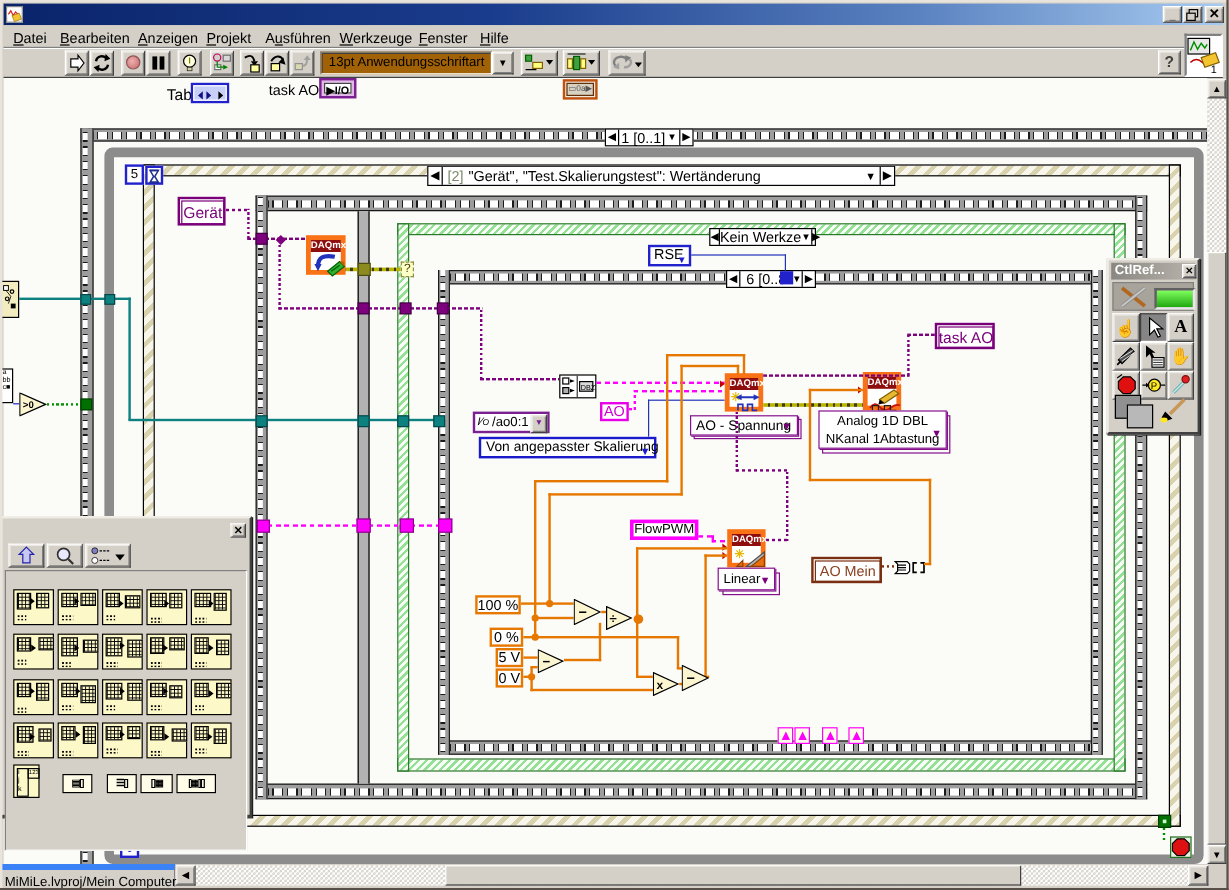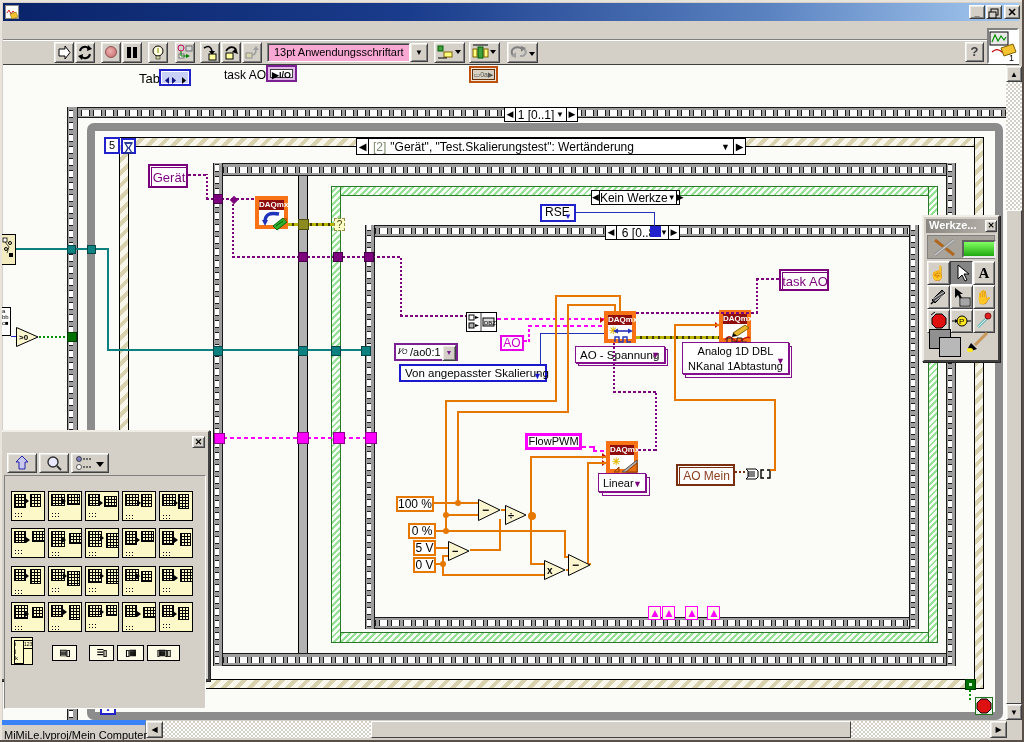--- a/index.html
+++ b/index.html
@@ -5,21 +5,21 @@
 body{width:1024px;height:742px;overflow:hidden;font-family:"Liberation Sans",sans-serif;background:#d4d0c8}
 #w{position:relative;width:1024px;height:742px;background:#d4d0c8;overflow:hidden}
 .p{position:absolute;box-sizing:border-box}
 .sqh{background-color:#9d9d9d;border-top:1px solid #1a1a1a;border-bottom:1px solid #1a1a1a;background-image:repeating-linear-gradient(90deg,#9d9d9d 0 2px,#1a1a1a 2px 3px,#fff 3px 10px,#1a1a1a 10px 11px,#9d9d9d 11px 12px);background-size:100% 6px;background-repeat:no-repeat;background-position:0 center}
 .sqv{background-color:#9d9d9d;border-left:1px solid #1a1a1a;border-right:1px solid #1a1a1a;background-image:repeating-linear-gradient(0deg,#9d9d9d 0 2px,#1a1a1a 2px 3px,#fff 3px 9px,#1a1a1a 9px 10px,#9d9d9d 10px 12px);background-size:4px 100%;background-repeat:no-repeat;background-position:1px 0}
 .evh{background:repeating-linear-gradient(135deg,#f8f6ea 0 5px,#d8d2ae 5px 9px);border:1px solid #000}
 .grn{background:repeating-linear-gradient(135deg,#f6fef6 0 2.5px,#94e094 2.5px 4.5px);border:1px solid #2a7a2a}
 .sel{background:#fff;border:1px solid #000;font-size:12px;color:#000;display:flex;align-items:center;white-space:nowrap}
 .tn{border:1px solid rgba(0,0,0,.45)}
 .btn{background:#d4d0c8;border:1px solid;border-color:#fff #404040 #404040 #fff;box-shadow:inset 1px 1px 0 #ece9e2,inset -1px -1px 0 #808080}
-.sunk{background:#f9a8d4;border:1px solid;border-color:#808080 #fff #fff #808080;box-shadow:inset 1px 1px 0 #404040}
+.sunk{background:#a16207;border:1px solid;border-color:#808080 #fff #fff #808080;box-shadow:inset 1px 1px 0 #404040}
 .chk{background-color:#fff;background-image:linear-gradient(45deg,#d4d0c8 25%,transparent 25%,transparent 75%,#d4d0c8 75%),linear-gradient(45deg,#d4d0c8 25%,transparent 25%,transparent 75%,#d4d0c8 75%);background-size:4px 4px;background-position:0 0,2px 2px}
 .lbl{background:#fff;border:2px solid #7a007a;padding:1px}
 .lbl>div{border:1px solid #7a007a;width:100%;height:100%;display:flex;align-items:center;justify-content:center;font-size:13px;color:#7a007a;white-space:nowrap}
 .ring{background:#fff;border:1px solid #85108d;font-size:11.5px;color:#000;display:flex;align-items:center;white-space:nowrap;box-shadow:1px 1px 0 #85108d}
 .rsh{border:1px solid #85108d;background:transparent}
 .oc{background:#fff;border:2px solid #e67800;font-size:12px;color:#000;display:flex;align-items:center;justify-content:center;white-space:nowrap}
 .dot{border-radius:50%;background:#e67800}
 .daq{border:4px solid #f97316;background:#fff}
 .daqh{position:absolute;left:0;top:0;right:0;height:10px;background:#8e0d0d;color:#fff;font-size:8px;font-weight:bold;text-align:center;line-height:10px;letter-spacing:0;font-family:"Liberation Sans",sans-serif}
 .tt{font-size:13px;color:#000;white-space:nowrap}
@@ -37,20 +37,30 @@
 </div>
 <div class="p btn" style="left:969px;top:5px;width:16px;height:14px;font-size:9px;text-align:center;line-height:14px;font-weight:bold">_</div>
 <div class="p btn" style="left:986px;top:5px;width:16px;height:14px">
  <svg width="14" height="12" viewBox="0 0 14 12">
         <rect x="4" y="1" width="7" height="6" fill="none" stroke="#000"></rect>
         <rect x="2" y="4" width="7" height="6" fill="#d4d0c8" stroke="#000"></rect>
       </svg>
 </div>
 <div class="p btn" style="left:1004px;top:5px;width:16px;height:14px;font-size:11px;text-align:center;line-height:13px;font-weight:bold">✕</div>
 
+<div class="p" style="left:3px;top:21px;width:1016px;height:18px;background:#d4d0c8;font-size:12px">
+ <span style="position:absolute;left:8px;top:4px"><u>D</u>atei</span>
+ <span style="position:absolute;left:47px;top:4px"><u>B</u>earbeiten</span>
+ <span style="position:absolute;left:112px;top:4px"><u>A</u>nzeigen</span>
+ <span style="position:absolute;left:169px;top:4px"><u>P</u>rojekt</span>
+ <span style="position:absolute;left:218px;top:4px">A<u>u</u>sführen</span>
+ <span style="position:absolute;left:280px;top:4px"><u>W</u>erkzeuge</span>
+ <span style="position:absolute;left:346px;top:4px"><u>F</u>enster</span>
+ <span style="position:absolute;left:397px;top:4px"><u>H</u>ilfe</span>
+</div>
 <div class="p" style="left:3px;top:39px;width:1016px;height:1px;background:#808080"></div>
 <div class="p" style="left:3px;top:40px;width:1016px;height:1px;background:#fff"></div>
 
 <div class="p" style="left:3px;top:41px;width:1016px;height:23px;background:#d4d0c8"></div>
 <div class="p" style="left:3px;top:64px;width:1016px;height:1px;background:#404040"></div>
 <div class="p btn" style="left:54px;top:42px;width:20px;height:21px"><svg width="18" height="19" viewBox="0 0 18 19">
         <polygon points="4,6 10,6 10,3 15,9.5 10,16 10,13 4,13" fill="#fff" stroke="#000"></polygon>
       </svg></div>
 <div class="p btn" style="left:75px;top:42px;width:20px;height:21px"><svg width="18" height="19" viewBox="0 0 18 19">
         <path d="M4 8 A5 5 0 0 1 13 6" fill="none" stroke="#000" stroke-width="2"></path>
@@ -613,21 +623,21 @@
         <i style="position:absolute;left:2px;top:2px;width:8px;height:22px;border:1px solid #000;font-size:6px;line-height:7px;color:#000;font-style:normal">i<br>j<br>k</i>
         <i style="position:absolute;left:11px;top:2px;width:8px;height:7px;border:1px solid #000;font-size:5px;color:#000;font-style:normal">123</i>
       </div>
 <div class="p" style="left:52px;top:215px;width:25px;height:16px;background:#fffde8;border:1px solid #000;color:#000;font-size:8px;font-weight:bold;text-align:center;line-height:14px;letter-spacing:-1px">▤[]</div>
 <div class="p" style="left:89px;top:215px;width:25px;height:16px;background:#fffde8;border:1px solid #000;color:#000;font-size:8px;font-weight:bold;text-align:center;line-height:14px;letter-spacing:-1px">☰[]</div>
 <div class="p" style="left:117px;top:215px;width:27px;height:16px;background:#fffde8;border:1px solid #000;color:#000;font-size:8px;font-weight:bold;text-align:center;line-height:14px;letter-spacing:-1px">[]▦</div>
 <div class="p" style="left:147px;top:215px;width:33px;height:16px;background:#fffde8;border:1px solid #000;color:#000;font-size:8px;font-weight:bold;text-align:center;line-height:14px;letter-spacing:-1px">[▦][]</div>
     </div>
 
 <div class="p" style="left:922px;top:215px;width:78px;height:147px;background:#d4d0c8;border:2px solid;border-color:#f0ede6 #404040 #404040 #f0ede6;box-shadow:1px 1px 0 #202020">
- <div class="p" style="left:2px;top:2px;width:70px;height:14px;background:linear-gradient(90deg,#8a8782,#b8b4ac);color:#fff;font-weight:bold;font-size:11px;padding:0 0 0 3px;white-space:nowrap;overflow:hidden">Werkze...</div>
+ <div class="p" style="left:2px;top:2px;width:70px;height:14px;background:linear-gradient(90deg,#8a8782,#b8b4ac);color:#fff;font-weight:bold;font-size:11px;padding:0 0 0 3px;white-space:nowrap;overflow:hidden">CtlRef...</div>
  <div class="p btn" style="left:61px;top:3px;width:12px;height:12px;font-size:8px;line-height:10px;text-align:center;font-weight:bold">✕</div>
  <div class="p" style="left:3px;top:18px;width:68px;height:24px;background:#a8a49c;border:1px solid #808080">
   <svg style="position:absolute;left:4px;top:1px" width="26" height="22" viewBox="0 0 26 22">
           <line x1="3" y1="3" x2="22" y2="18" stroke="#b06820" stroke-width="3"></line>
           <line x1="22" y1="3" x2="3" y2="18" stroke="#909090" stroke-width="3"></line>
           <line x1="22" y1="3" x2="3" y2="18" stroke="#c8c8c8" stroke-width="1.4"></line>
         </svg>
   <div style="position:absolute;left:34px;top:4px;width:30px;height:14px;background:linear-gradient(180deg,#80ff60,#20a810);border:2px solid;border-color:#606060 #e8e8e8 #e8e8e8 #606060"></div>
  </div>
  <div class="p" style="left:3px;top:44px;width:68px;height:72px">

